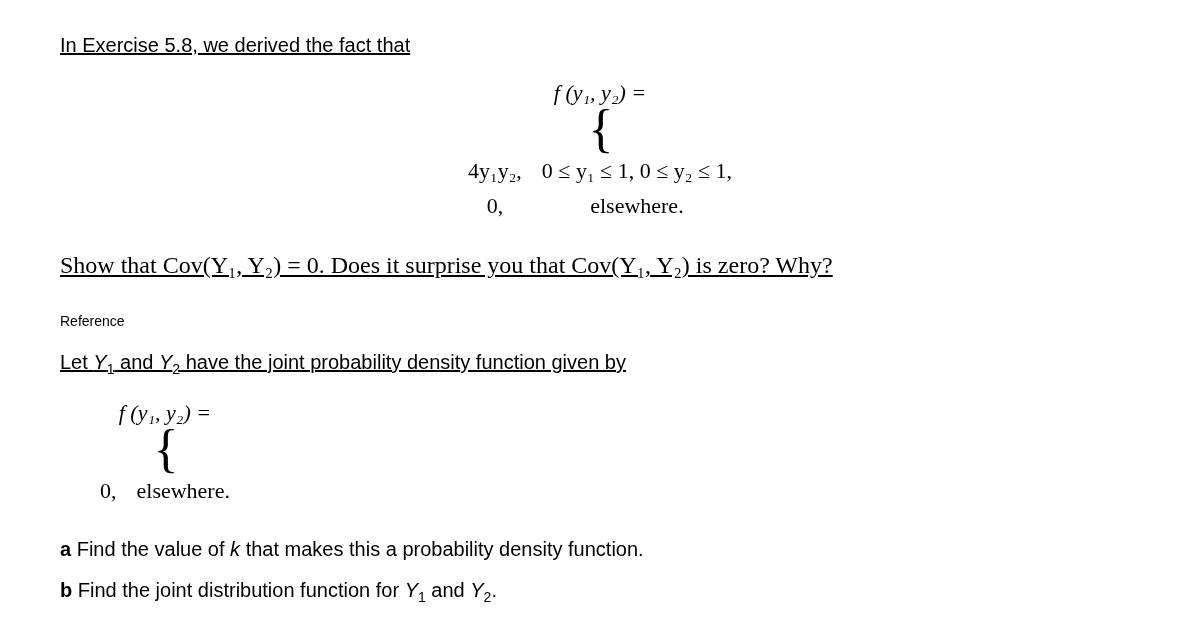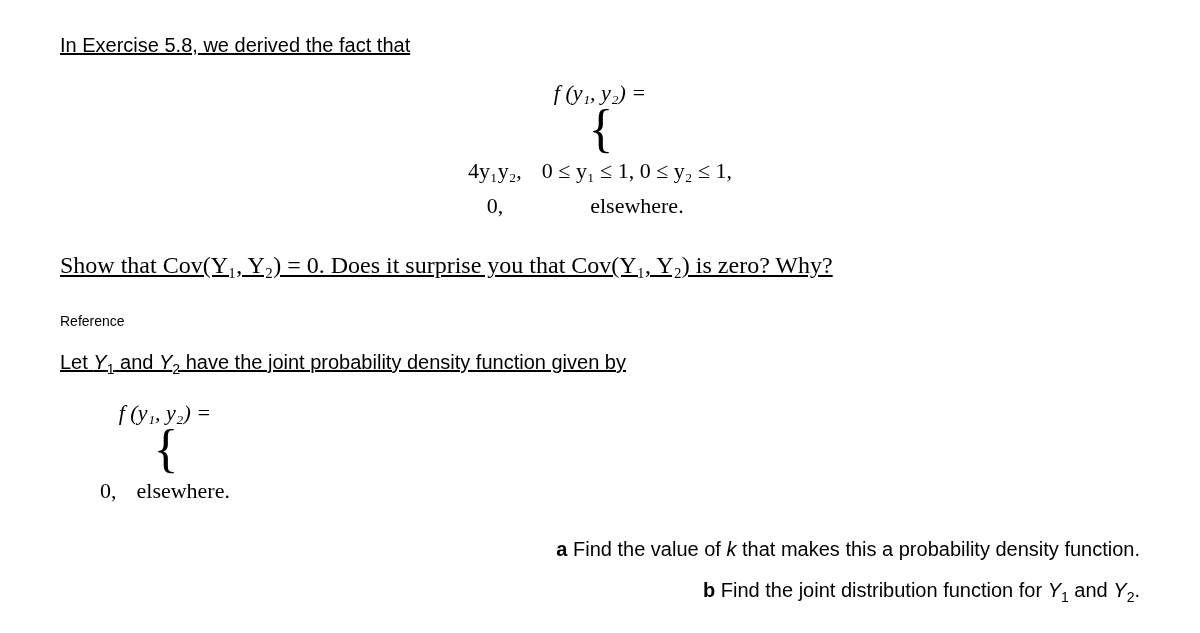--- a/index.html
+++ b/index.html
@@ -63,21 +63,20 @@
       margin-top: 30px;
       margin-bottom: 18px;
       font-family: Arial, Helvetica, sans-serif;
       font-size: 14px;
     }
     .bold {
       font-weight: bold;
     }
     .qlist {
       margin-top: 30px;
-      text-align: right;
     }
     .qitem {
       margin-bottom: 18px;
       font-family: Arial, Helvetica, sans-serif;
       font-size: 20px;
     }
     .qitem .bold {
       font-family: Arial, Helvetica, sans-serif;
     }
     .ital { font-style: italic; }

